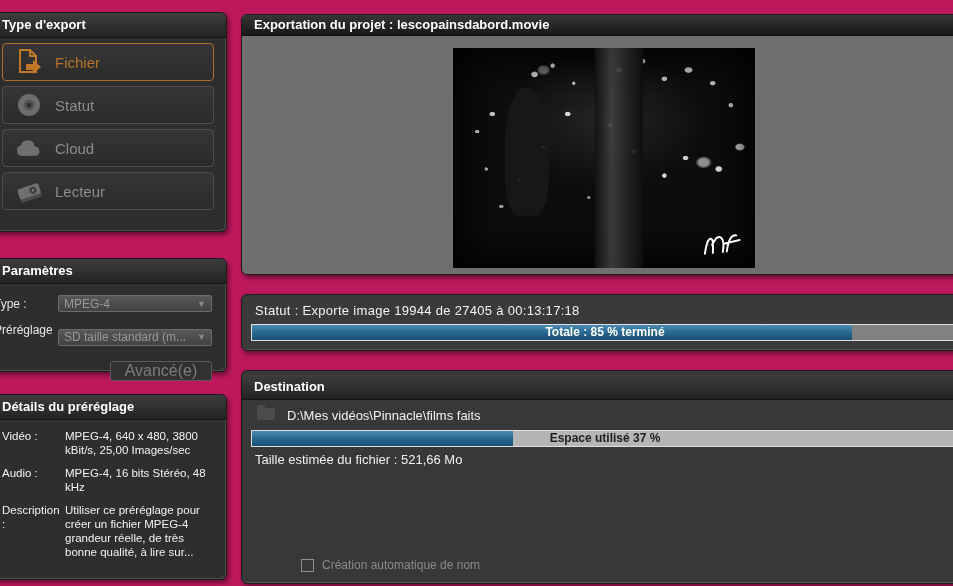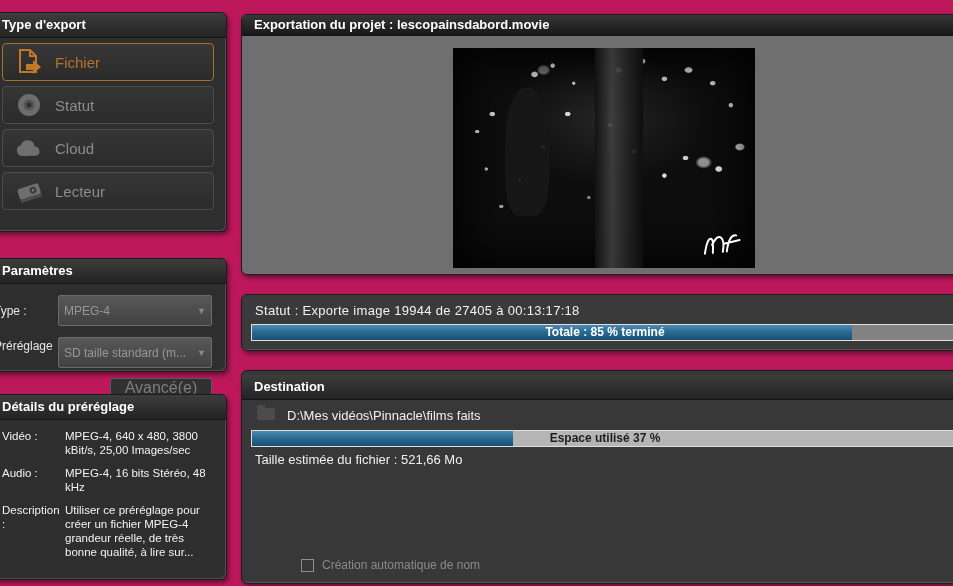--- a/index.html
+++ b/index.html
@@ -17,21 +17,21 @@
   .export-btn{display:flex;align-items:center;height:38px;margin:5px 12px 0 12px;
       background:linear-gradient(#363636,#2b2b2b);border:1px solid #4d4d4d;border-radius:4px;
       color:#8c8c8c;font-size:15px;cursor:pointer;box-sizing:border-box;}
   .export-btn.selected{border-color:#a9702c;color:#b5732c;}
   .export-btn .icn{width:52px;display:flex;justify-content:center;align-items:center;}
   .export-btn:first-of-type{margin-top:10px;}
 
   #panel-parameters{left:-11px;top:258px;width:238px;height:114px;}
   .param-row{display:flex;align-items:center;margin:11px 14px 0 4px;font-size:12px;color:#e6e6e6;}
   .param-row .lbl{flex:0 0 64px;}
-  .dropdown{flex:1;height:31px;display:flex;align-items:center;justify-content:space-between;
+  .dropdown{flex:1;height:17px;display:flex;align-items:center;justify-content:space-between;
       background:linear-gradient(#585858,#424242);border:1px solid #6b6b6b;border-radius:2px;
       color:#979797;font-size:12px;padding:0 5px;box-sizing:border-box;white-space:nowrap;overflow:hidden;}
   .dd-arrow{color:#8a8a8a;font-size:9px;margin-left:4px;}
   .advanced-row{text-align:right;margin:10px 14px 0 0;}
   .btn-advanced{display:inline-block;width:100px;height:18px;line-height:17px;text-align:center;
       background:#313131;border:1px solid #5a5a5a;border-radius:3px;color:#7d7d7d;font-size:16px;}
 
   #panel-preset-details{left:-11px;top:394px;width:238px;height:186px;}
   .det-row{display:flex;margin:9px 12px 0 12px;font-size:11.5px;line-height:14px;color:#f2f2f2;}
   .det-row .lbl{flex:0 0 63px;}

